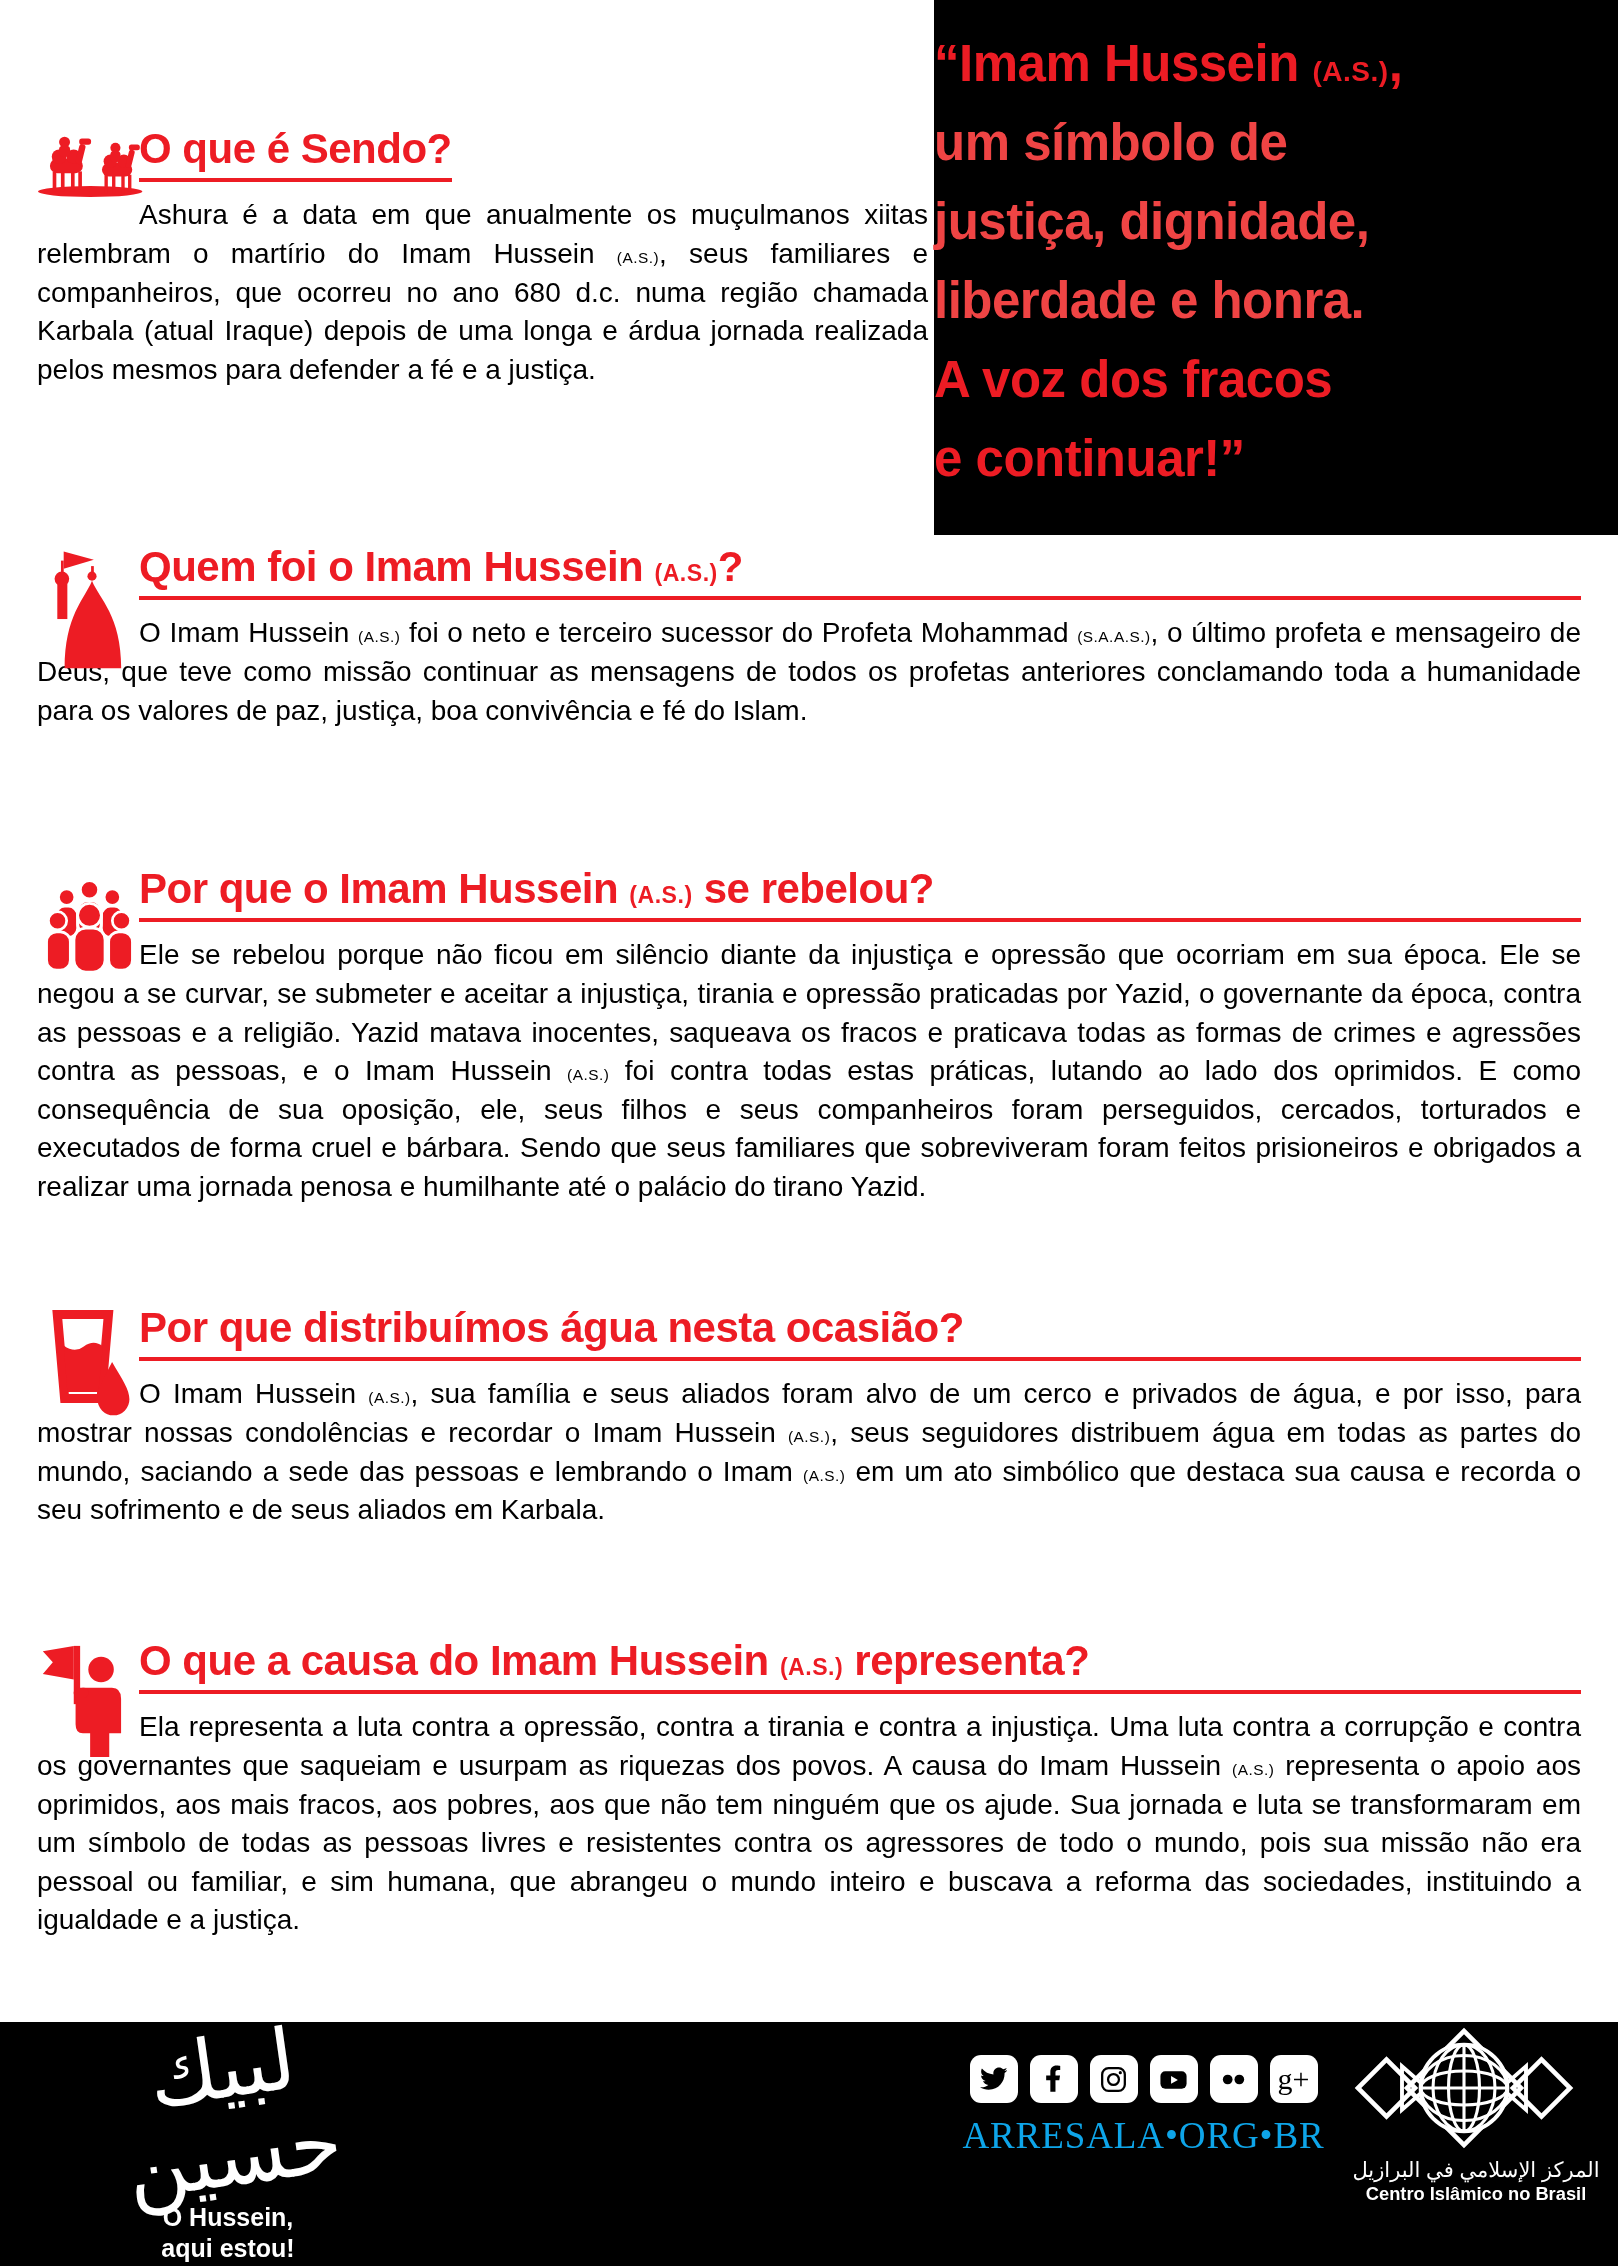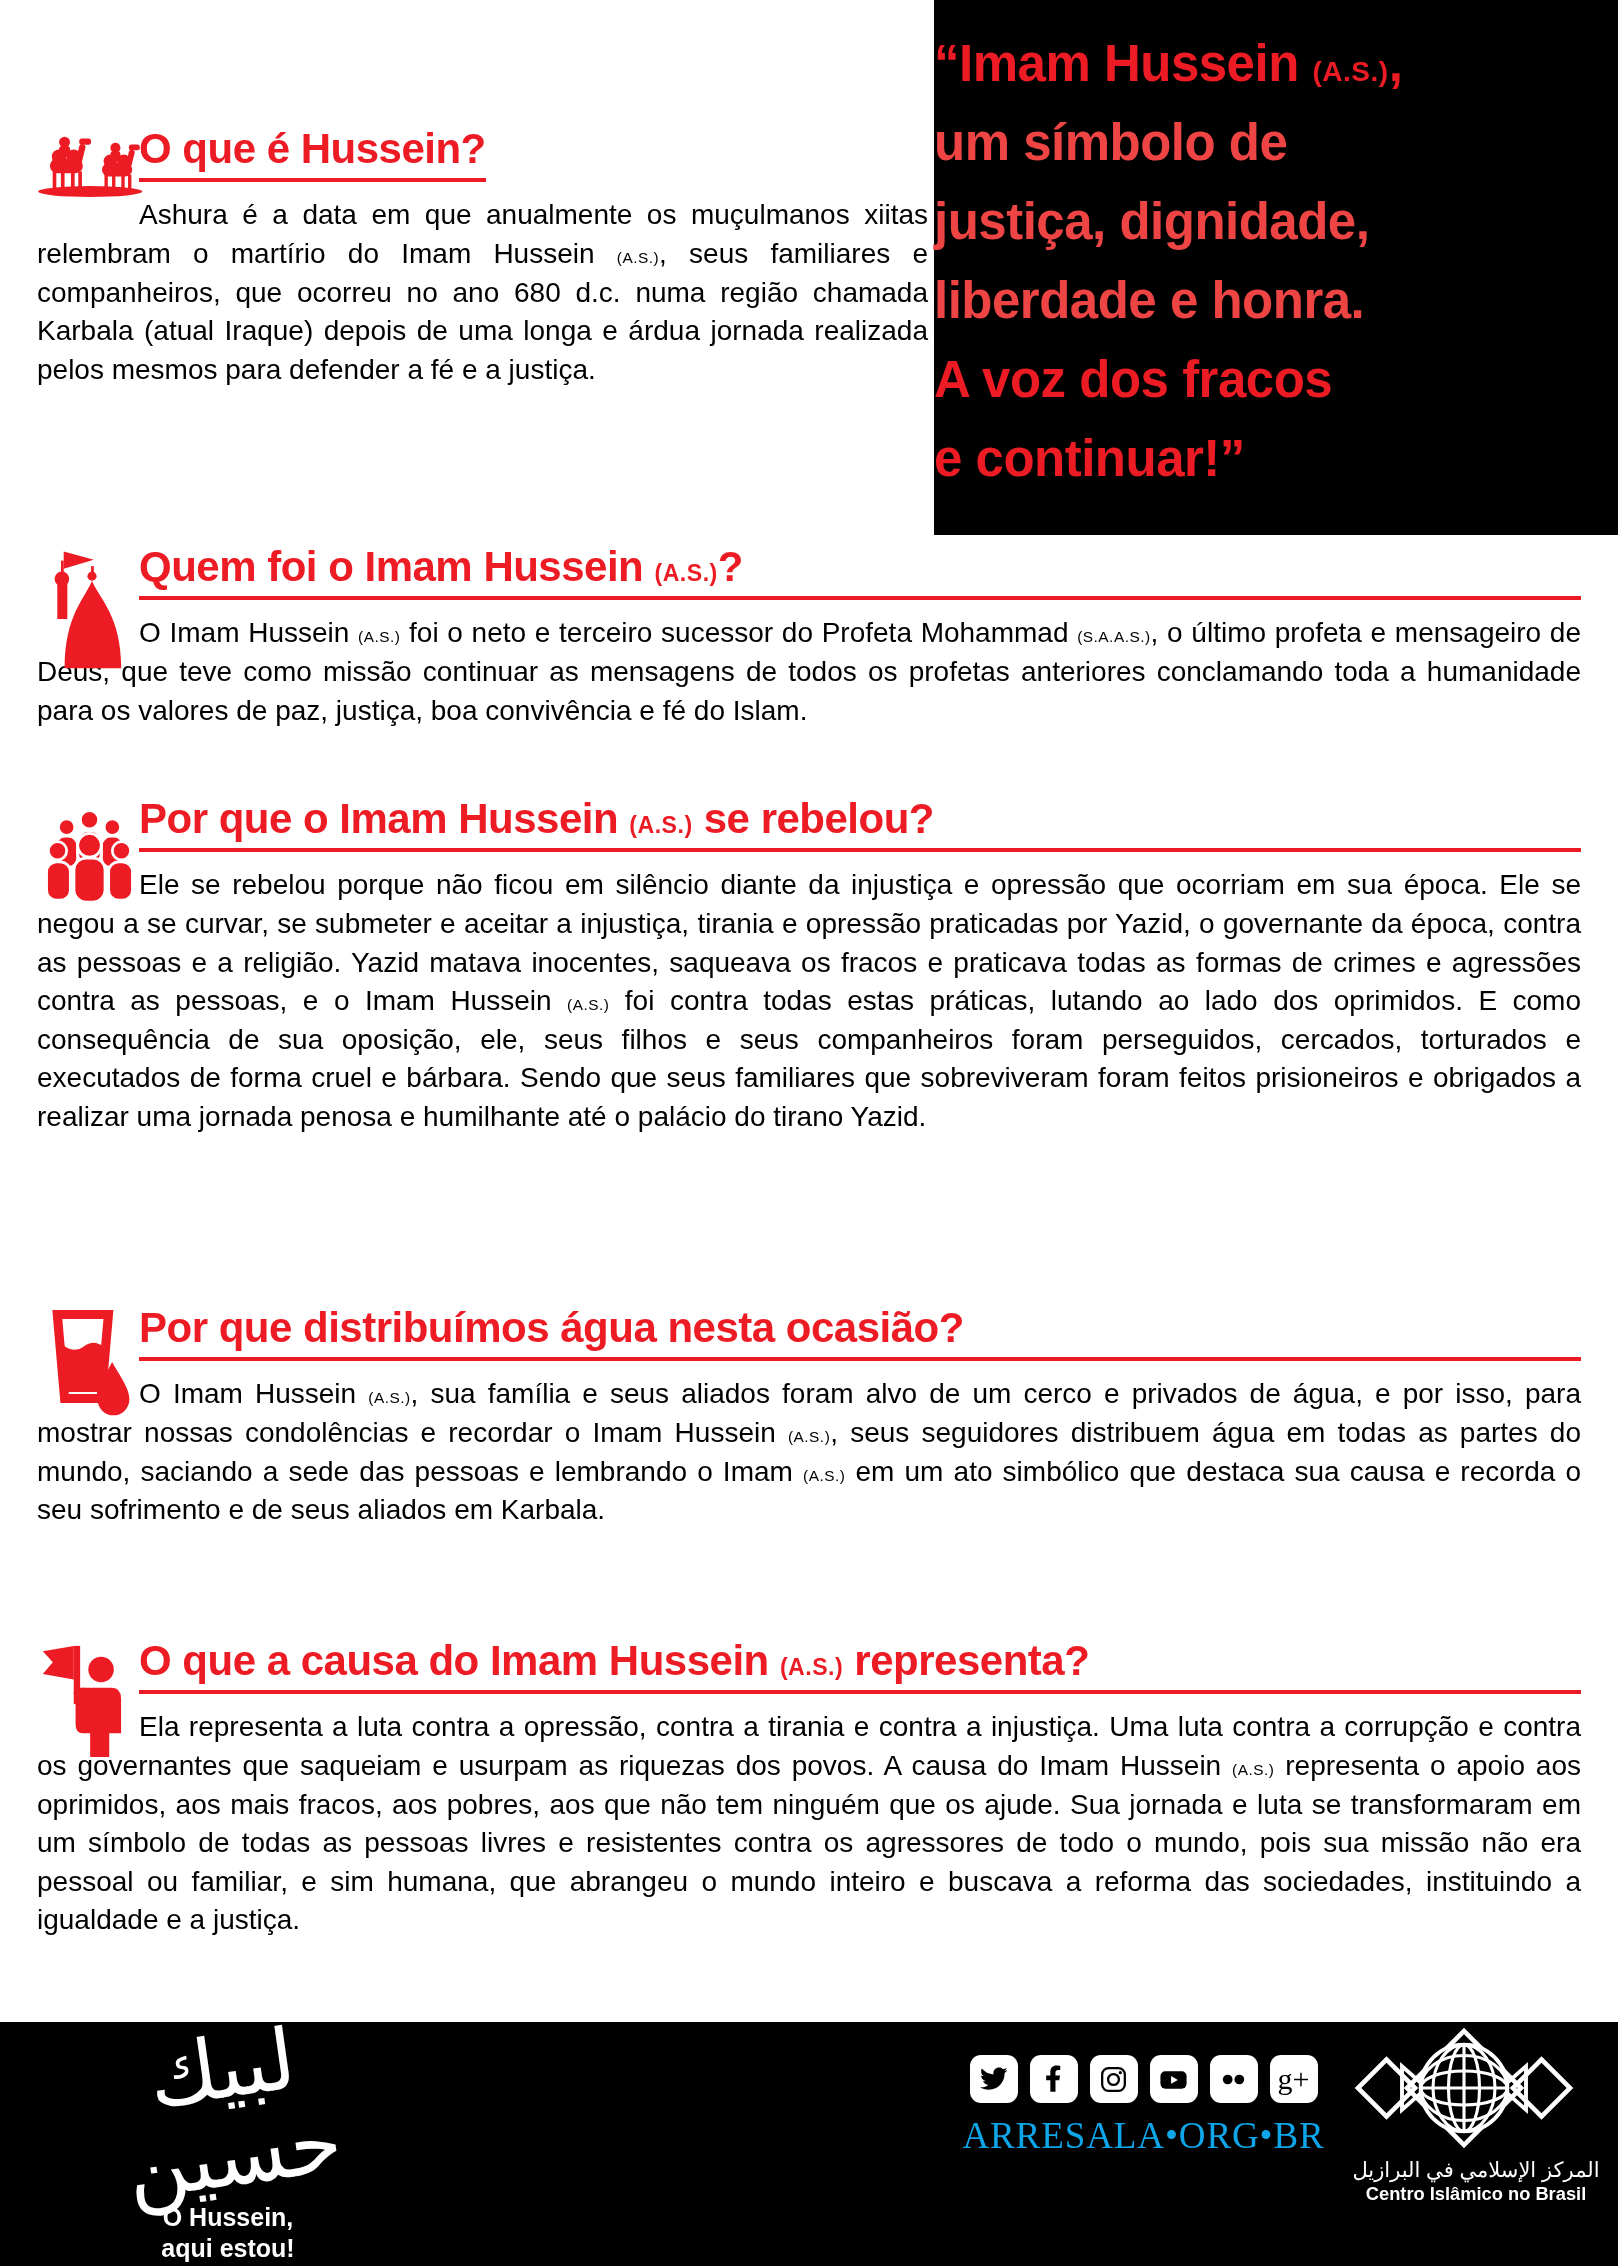--- a/index.html
+++ b/index.html
@@ -71,21 +71,21 @@
           <rect x="17" y="54" width="4" height="22"></rect>
             <rect x="26" y="54" width="4" height="22"></rect>
           <rect x="37" y="54" width="4" height="22"></rect>
             <rect x="45" y="54" width="4" height="20"></rect>
           <circle cx="30" cy="22" r="6"></circle>
             <rect x="24" y="26" width="12" height="12" rx="4"></rect>
         </g>
       </svg>
     </span>
     <div class="head fit">
-      <h2>O que é Hussein?</h2>
+      <h2>O que é Sendo?</h2>
     </div>
     <p class="body-text">Ashura é a data em que anualmente os muçulmanos xiitas relembram o martírio do Imam Hussein <span class="abbr">(A.S.)</span>, seus familiares e companheiros, que ocorreu no ano 680 d.c. numa região chamada Karbala (atual Iraque) depois de uma longa e árdua jornada realizada pelos mesmos para defender a fé e a justiça.</p>
   </div>
 
   <div class="sec" style="top:544px;">
     <span class="icon" style="left:12.8px;top:1.8px;">
       <svg width="84" height="126" viewBox="0 0 92 138" xmlns="http://www.w3.org/2000/svg" fill="#ed1c24">
         <rect x="8" y="40" width="11" height="40"></rect>
         <circle cx="13" cy="36" r="8"></circle>
         <rect x="12" y="16" width="3" height="16"></rect>
@@ -94,21 +94,21 @@
         <rect x="45" y="22" width="3" height="12"></rect>
           <circle cx="46" cy="33" r="5"></circle>
       </svg>
     </span>
     <div class="head">
       <h2>Quem foi o Imam Hussein <span class="abbr">(A.S.)</span>?</h2>
     </div>
     <p class="body-text">O Imam Hussein <span class="abbr">(A.S.)</span> foi o neto e terceiro sucessor do Profeta Mohammad <span class="abbr">(S.A.A.S.)</span>, o último profeta e mensageiro de Deus, que teve como missão continuar as mensagens de todos os profetas anteriores conclamando toda a humanidade para os valores de paz, justiça, boa convivência e fé do Islam.</p>
   </div>
 
-  <div class="sec" style="top:796px;">
+  <div class="sec" style="top:866px;">
     <span class="icon" style="left:3.7px;top:11px;">
       <svg width="97" height="95" viewBox="0 0 106 104" xmlns="http://www.w3.org/2000/svg">
         <g fill="#ed1c24" stroke="#ffffff" stroke-width="3">
           <circle cx="28" cy="22" r="9"></circle>
             <rect x="16" y="32" width="24" height="34" rx="10"></rect>
           <circle cx="78" cy="22" r="9"></circle>
             <rect x="66" y="32" width="24" height="34" rx="10"></rect>
           <circle cx="53" cy="14" r="10"></circle>
             <rect x="40" y="26" width="26" height="36" rx="11"></rect>
           <circle cx="18" cy="48" r="10"></circle>

